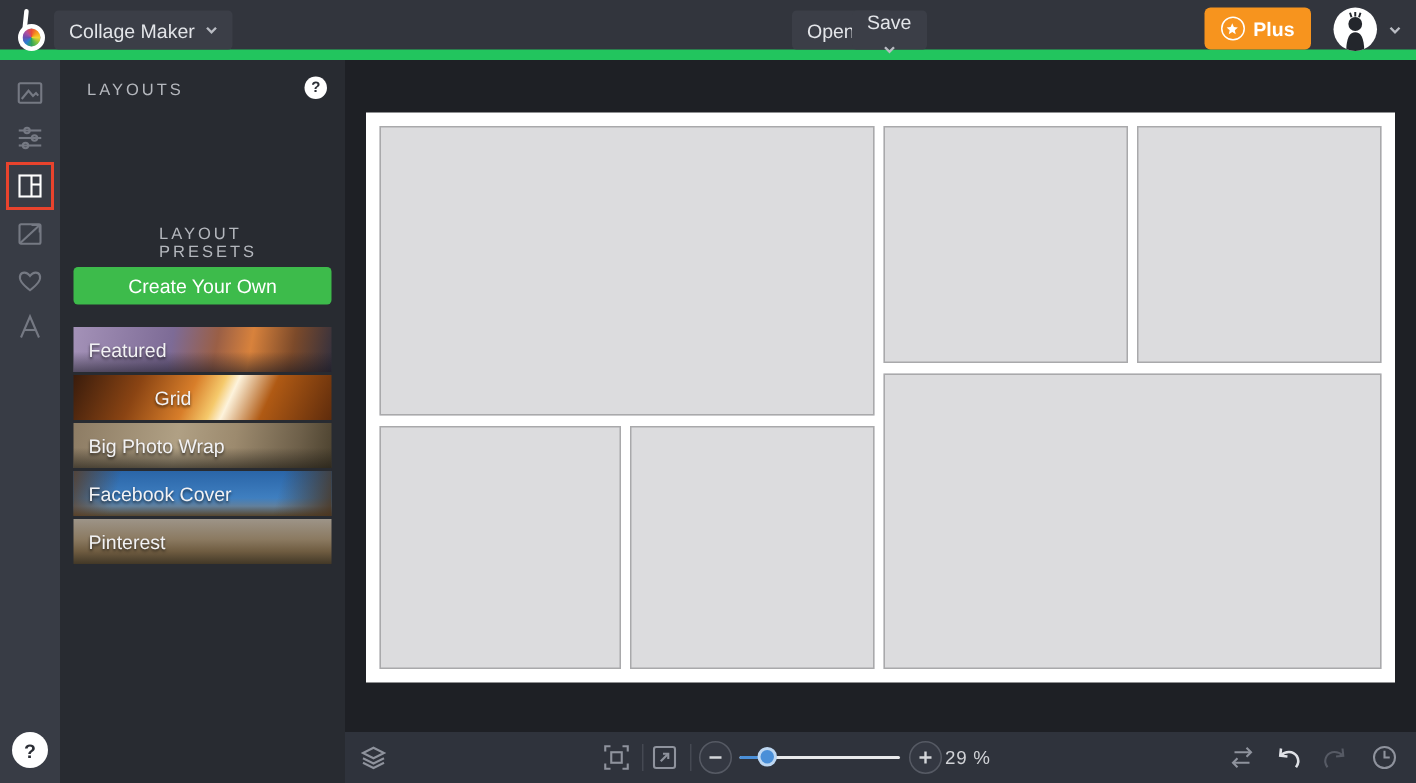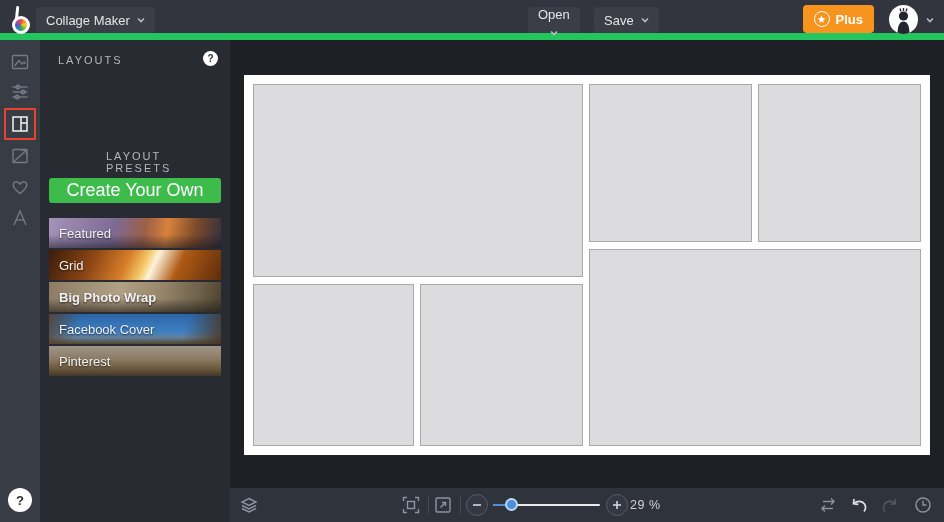--- a/index.html
+++ b/index.html
@@ -11,22 +11,22 @@
   .topbar { position:absolute; left:0; top:0; width:944px; height:40px; background:#32353d; border-bottom:7px solid #22c55e; z-index:5; }
   .logo { position:absolute; left:10px; top:6px; width:24px; height:28px; cursor:pointer; }
   .logo .stem { position:absolute; left:5px; top:0; width:3px; height:25px; background:#fff; border-radius:2px 2px 0 0; transform:rotate(6deg); }
   .logo .bowl { position:absolute; left:2px; bottom:0; width:18px; height:18px; border-radius:50%; border:3px solid #fff;
     background:conic-gradient(#e84b3c,#f7941e,#f2d12e,#7cc142,#2fa45a,#2b7fd0,#6a4fb0,#b04fa0,#e84b3c); }
   .chip { position:absolute; top:7px; height:26px; background:#3b3e47; border-radius:3px; color:#e3e5e9; font-size:13px;
     display:flex; align-items:center; padding:0 10px; gap:7px; cursor:pointer; }
   .chev { width:8px; height:8px; flex:0 0 auto; }
   .chev polyline { fill:none; stroke:#b9bcc3; stroke-width:1.6; }
   .chip-appmenu { left:36px; }
-  .chip-open { left:528px;flex-direction:column; }
-  .chip-save { left:594px; }
+  .chip-open { left:528px; }
+  .chip-save { left:568px;flex-direction:column; }
   .plus-btn { position:absolute; right:70px; top:5px; height:28px; background:#f7941e; border:none; border-radius:4px;
     color:#fff; font-size:13px; font-weight:bold; display:flex; align-items:center; gap:6px; padding:0 11px; cursor:pointer; font-family:inherit; }
   .star-ring { width:16px; height:16px; border:1.5px solid #fff; border-radius:50%; display:flex; align-items:center; justify-content:center; }
   .avatar { position:absolute; right:26px; top:5px; width:29px; height:29px; border-radius:50%; background:#fff; overflow:hidden; cursor:pointer; }
   .avatar svg { display:block; margin:3px auto 0; }
   .avatar-chev { position:absolute; right:10px; top:16px; }
 
   
   .rail { position:absolute; left:0; top:40px; width:40px; height:482px; background:#383c45; z-index:4; }
   .rail-item { position:absolute; left:10px; width:20px; height:20px; cursor:pointer; }
@@ -43,32 +43,32 @@
   .hdr-presets { top:110px;padding-left:48px; }
   .help-dot { position:absolute; right:12px; top:11px; width:15px; height:15px; border-radius:50%; background:#fff;
     color:#2b2e35; font-size:10px; font-weight:bold; display:flex; align-items:center; justify-content:center; cursor:pointer; }
   .wizard-card { position:absolute; left:9px; top:38px; width:172px; height:54px; background:#1f2228; cursor:pointer; }
   .wizard-thumb { position:absolute; left:8px; top:7px; right:8px; bottom:7px;
     background:
       radial-gradient(ellipse at 62% 42%, rgba(247,204,176,.85), rgba(247,204,176,0) 58%),
       linear-gradient(to bottom, #8d7d92 0%, #c39aa0 34%, #e0b4a8 52%, #7a5f6e 70%, #463d4e 84%, #35303d 100%); }
   .wizard-label { position:absolute; left:14px; top:50%; transform:translateY(-50%); color:#f2f2f4; font-size:13.5px; text-shadow:0 1px 2px rgba(0,0,0,.6); }
   .create-btn { position:absolute; left:9px; top:138px; width:172px; height:25px; background:#3dbb4b; border:none; border-radius:3px;
-    color:#fff; font-size:18px; cursor:pointer; font-family:inherit; }
+    color:#fff; font-size:13px; cursor:pointer; font-family:inherit; }
   .preset-list { position:absolute; left:9px; top:178px; width:172px; }
   .preset-item { position:relative; width:172px; height:32px; display:flex; align-items:center; cursor:pointer; border-bottom:2px solid #282b31; }
   .preset-label { color:#f2f2f4; font-size:13px; padding-left:10px; text-shadow:0 1px 2px rgba(0,0,0,.65); }
   .thumb-featured { background:
       linear-gradient(to bottom, rgba(20,20,30,0) 55%, rgba(22,22,32,.55) 100%),
       linear-gradient(100deg,#a492b8 0%,#7d6b96 38%,#9a5f46 55%,#d8823c 68%,#7c4a2a 84%,#33303e 100%); }
   .thumb-grid { background:
-      linear-gradient(115deg,#3a1c0c 0%,#8a4413 25%,#d87e2a 45%,#f5c96b 55%,#fdf3dc 60%,#b05a14 74%,#5f2c0c 100%); }
+      linear-gradient(115deg,#3a1c0c 0%,#8a4413 25%,#d87e2a 45%,#f5c96b 55%,#fdf3dc 60%,#b05a14 74%,#5f2c0c 100%); padding-left: 44px; }
   .thumb-big-photo-wrap { background:
       linear-gradient(to bottom, rgba(40,36,28,0) 55%, rgba(28,26,20,.62) 100%),
-      linear-gradient(100deg,#8d7c64 0%,#b0a084 40%,#9c8a6e 62%,#6e604a 86%,#4c422f 100%); font-weight: bold; }
+      linear-gradient(100deg,#8d7c64 0%,#b0a084 40%,#9c8a6e 62%,#6e604a 86%,#4c422f 100%); }
   .thumb-facebook-cover { background:
       linear-gradient(105deg, rgba(90,62,38,.85) 0%, rgba(90,62,38,0) 18% 78%, rgba(74,52,30,.9) 100%),
       linear-gradient(to bottom,#2a65a8 0%,#3f7fc0 60%,#62809c 78%,#55452e 100%); text-align: right; }
   .thumb-pinterest { background:
       linear-gradient(to bottom,#9d9488 0%,#8b7a61 45%,#6f5c41 72%,#423827 100%); }
 
   
   .canvas-area { position:absolute; left:230px; top:40px; width:714px; height:448px; background:#1e2025; }
   .board { position:absolute; left:14px; top:35px; width:686px; height:380px; background:#ffffff; }
   .cell { position:absolute; background:#dcdcde; border:1px solid #a9a9ab; cursor:pointer; }

